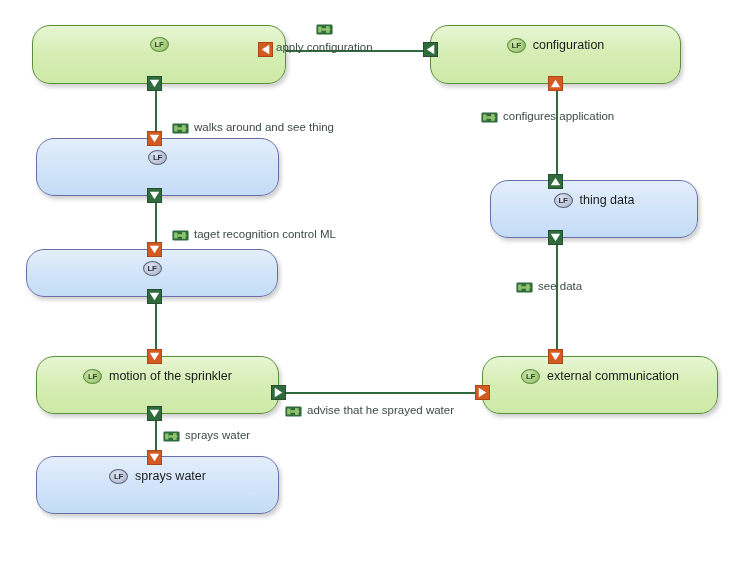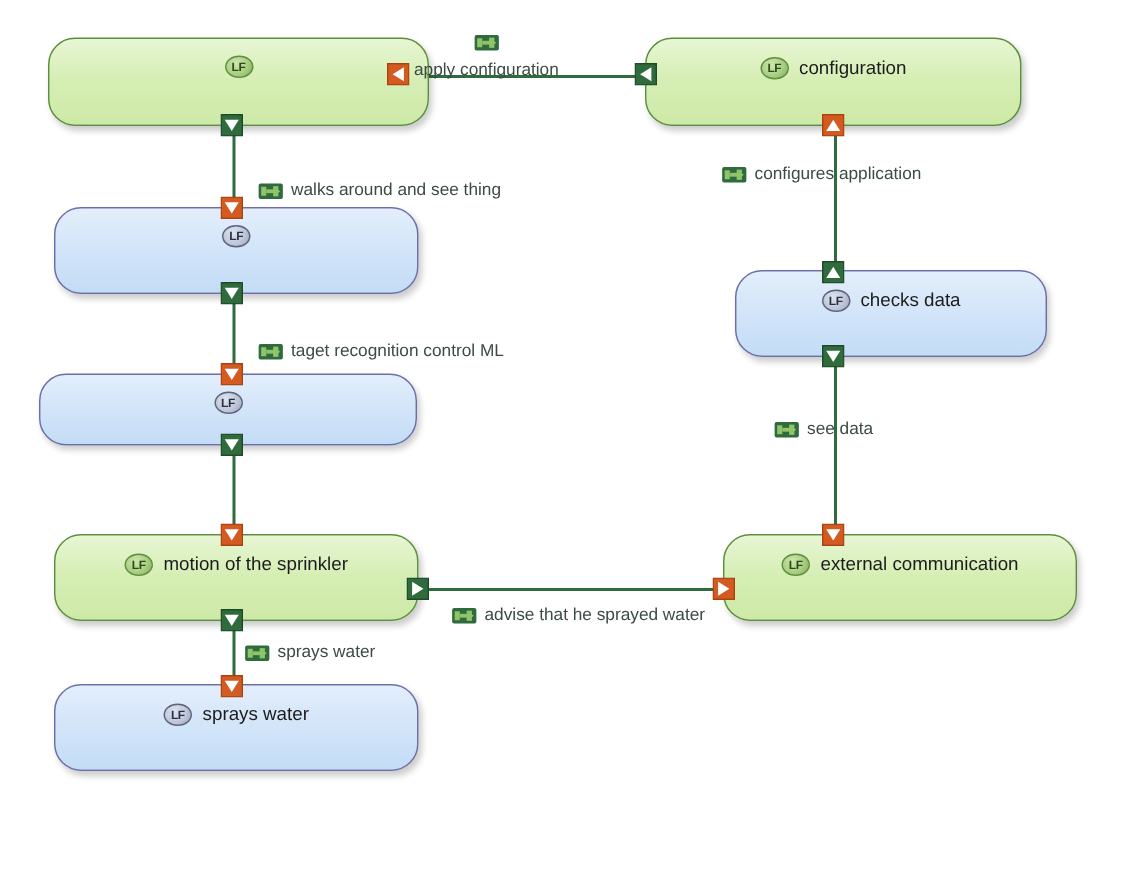--- a/index.html
+++ b/index.html
@@ -195,21 +195,21 @@
   <span class="port" style="left:147px; top:188px;">
     <svg class="tri" viewBox="0 0 16 16">
       <rect x="0.5" y="0.5" width="15" height="15" fill="#2f6b3c" stroke="#1f4a28" stroke-width="1"></rect>
       <polygon points="3,4 13,4 8,12" fill="#ffffff"></polygon>
     </svg>
   </span>
 
   <div class="node blue" style="left:490px; top:180px; width:208px; height:58px;">
     <div class="node-head">
       <span class="lf-badge blue">LF</span>
-      <span class="node-label">checks data</span>
+      <span class="node-label">thing data</span>
     </div>
   </div>
   <span class="port" style="left:548px; top:174px;">
     <svg class="tri" viewBox="0 0 16 16">
       <rect x="0.5" y="0.5" width="15" height="15" fill="#2f6b3c" stroke="#1f4a28" stroke-width="1"></rect>
       <polygon points="8,4 13,12 3,12" fill="#ffffff"></polygon>
     </svg>
   </span>
   <span class="port" style="left:548px; top:230px;">
     <svg class="tri" viewBox="0 0 16 16">
@@ -352,21 +352,21 @@
         <rect x="2.5" y="4" width="4" height="7" fill="#8fc46a"></rect>
         <rect x="6.5" y="6" width="7" height="3" fill="#8fc46a"></rect>
         <rect x="12" y="3.5" width="4" height="8" fill="#8fc46a"></rect>
         <polygon points="12,3.5 17.5,7.5 12,11.5" fill="#8fc46a"></polygon>
       </svg>
     </span>
     <span class="text">see data</span>
   </div>
 
 
-  <div class="edge-label" style="left:301px; top:403px;align-items:flex-end;">
+  <div class="edge-label" style="left:285px; top:403px;align-items:flex-end;">
     <span class="iface-icon">
       <svg viewBox="0 0 20 15" width="17" height="13">
         <rect x="0.5" y="1.5" width="19" height="12" rx="1.5" fill="#2f6b3c"></rect>
         <rect x="2.5" y="4" width="4" height="7" fill="#8fc46a"></rect>
         <rect x="6.5" y="6" width="7" height="3" fill="#8fc46a"></rect>
         <rect x="12" y="3.5" width="4" height="8" fill="#8fc46a"></rect>
         <polygon points="12,3.5 17.5,7.5 12,11.5" fill="#8fc46a"></polygon>
       </svg>
     </span>
     <span class="text">advise that he sprayed water</span>

